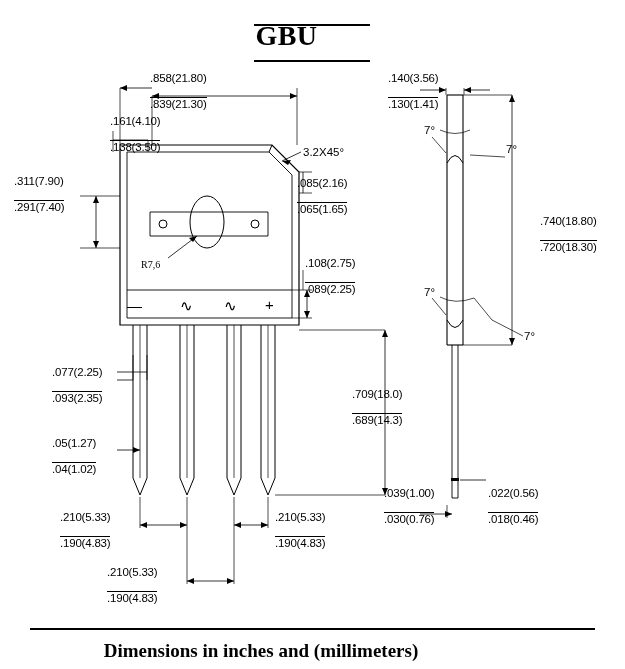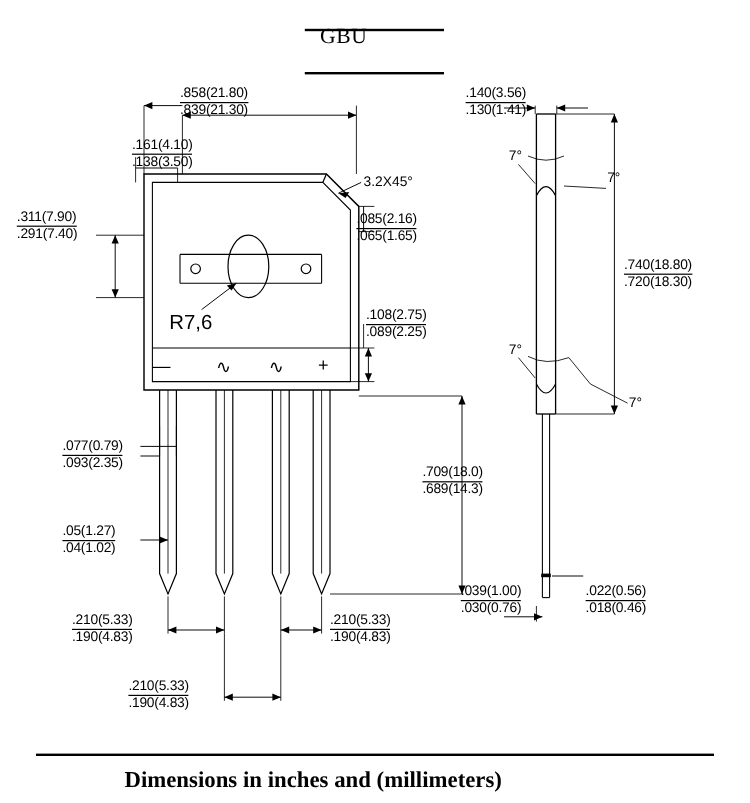--- a/index.html
+++ b/index.html
@@ -20,22 +20,22 @@
     left: 0; top: 0;
     width: 625px;
     height: 669px;
   }
   .title {
     position: absolute;
     left: 0;
     top: 20px;
     width: 573px;
     text-align: center;
-    font-size: 18px;
-    font-weight: normal;
+    font-size: 28px;
+    font-weight: bold;
     font-family: "Liberation Serif", serif;
     letter-spacing: 0.5px;
   }
   .title-rule-top {
     position: absolute;
     left: 254px;
     top: 24px;
     width: 116px;
     height: 2px;
     background: #000;
@@ -73,21 +73,21 @@
     line-height: 13px;
     white-space: nowrap;
     letter-spacing: -0.2px;
   }
   .dim.two-line {
     line-height: 13px;
   }
   .dim .l1 {
     display: block;
     border-bottom: 1px solid #000;
-    padding-bottom: 0px;
+    padding-bottom: 12px;
   }
   .dim .l2 {
     display: block;
   }
   .label {
     position: absolute;
     font-family: "Liberation Sans", sans-serif;
     font-size: 11.5px;
     white-space: nowrap;
   }
@@ -129,29 +129,29 @@
     <span class="l2">.291(7.40)</span>
   </div>
 
   <div class="label" style="left:303px; top:146px;">3.2X45°</div>
 
   <div class="dim two-line" style="left:297px; top:177px;">
     <span class="l1">.085(2.16)</span>
     <span class="l2">.065(1.65)</span>
   </div>
 
-  <div class="label" style="left:141px; top:259px; font-size:17px;">R7,6</div>
+  <div class="label" style="left:141px; top:259px; font-size:10px;font-family:Liberation Serif, serif;">R7,6</div>
 
   <div class="dim two-line" style="left:305px; top:257px;">
     <span class="l1">.108(2.75)</span>
     <span class="l2">.089(2.25)</span>
   </div>
 
   <div class="dim two-line" style="left:52px; top:366px;">
-    <span class="l1">.077(0.79)</span>
+    <span class="l1">.077(2.25)</span>
     <span class="l2">.093(2.35)</span>
   </div>
 
   <div class="dim two-line" style="left:52px; top:437px;">
     <span class="l1">.05(1.27)</span>
     <span class="l2">.04(1.02)</span>
   </div>
 
   <div class="dim two-line" style="left:352px; top:388px;">
     <span class="l1">.709(18.0)</span>
@@ -171,21 +171,21 @@
   <div class="dim two-line" style="left:107px; top:566px;">
     <span class="l1">.210(5.33)</span>
     <span class="l2">.190(4.83)</span>
   </div>
 
   <div class="dim two-line" style="left:388px; top:72px;text-align:right;">
     <span class="l1">.140(3.56)</span>
     <span class="l2">.130(1.41)</span>
   </div>
 
-  <div class="dim two-line" style="left:520px; top:215px;">
+  <div class="dim two-line" style="left:540px; top:215px;">
     <span class="l1">.740(18.80)</span>
     <span class="l2">.720(18.30)</span>
   </div>
 
   <div class="dim two-line" style="left:488px; top:487px;">
     <span class="l1">.022(0.56)</span>
     <span class="l2">.018(0.46)</span>
   </div>
 
   <div class="dim two-line" style="left:384px; top:487px;">

